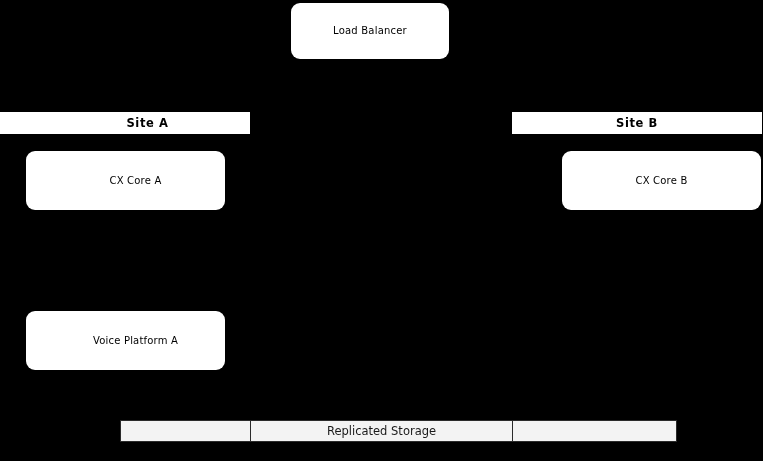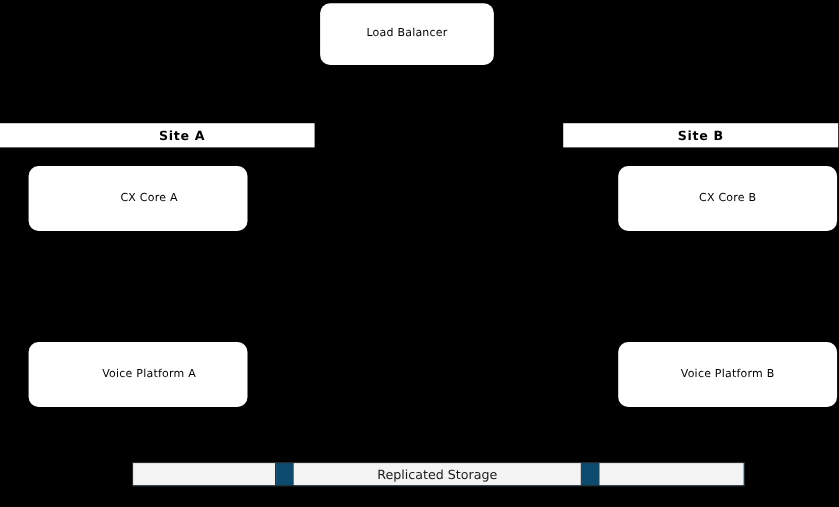--- a/index.html
+++ b/index.html
@@ -49,43 +49,42 @@
     color: #000000;
     height: 22px;
     display: flex;
     align-items: center;
     justify-content: center;
     font-size: 11.5px;
     font-weight: bold;
     letter-spacing: 0.6px;
     box-sizing: border-box;
   }
-  .site-header.a { left: 0px;   top: 112px; width: 286px; padding-left: 45px; }
+  .site-header.a { left: 0px;   top: 112px; width: 250px; padding-left: 45px; }
   .site-header.b { left: 512px; top: 112px; width: 250px; }
 
   
   .comp { width: 199px; height: 59px; }
   .col-a { left: 26px; padding-left: 20px; }
   .col-b { left: 562px; }
   .row-1 { top: 151px; }
   .row-2 { top: 231px; }
   .row-3 { top: 311px; text-align: right; }
 
   
   .storage {
     position: absolute;
     left: 120px;
     top: 420px;
     width: 557px;
     height: 22px;
     display: flex;
     box-sizing: border-box;
     border: 1px solid #2b2b2b;
-    background: #0c4a6e;
-    gap: 16px;
+    background: #fca5a5;
   }
   .storage-cell {
     background: #f3f3f3;
     color: #1a1a1a;
     display: flex;
     align-items: center;
     justify-content: center;
     font-size: 11.5px;
     box-sizing: border-box;
     height: 100%;
@@ -118,23 +117,20 @@
 
   <div class="site-header b">
     <span>Site  B</span>
   </div>
 
   <div class="node comp col-b row-1">
     <span>CX Core B</span>
   </div>
 
 
-  <div class="node comp col-b row-3">
-    <span>Voice Platform B</span>
-  </div>
 
   <div class="storage">
     <div class="storage-cell left">
       <span></span>
     </div>
     <div class="storage-cell middle">
       <span>Replicated Storage</span>
     </div>
     <div class="storage-cell right">
       <span></span>

